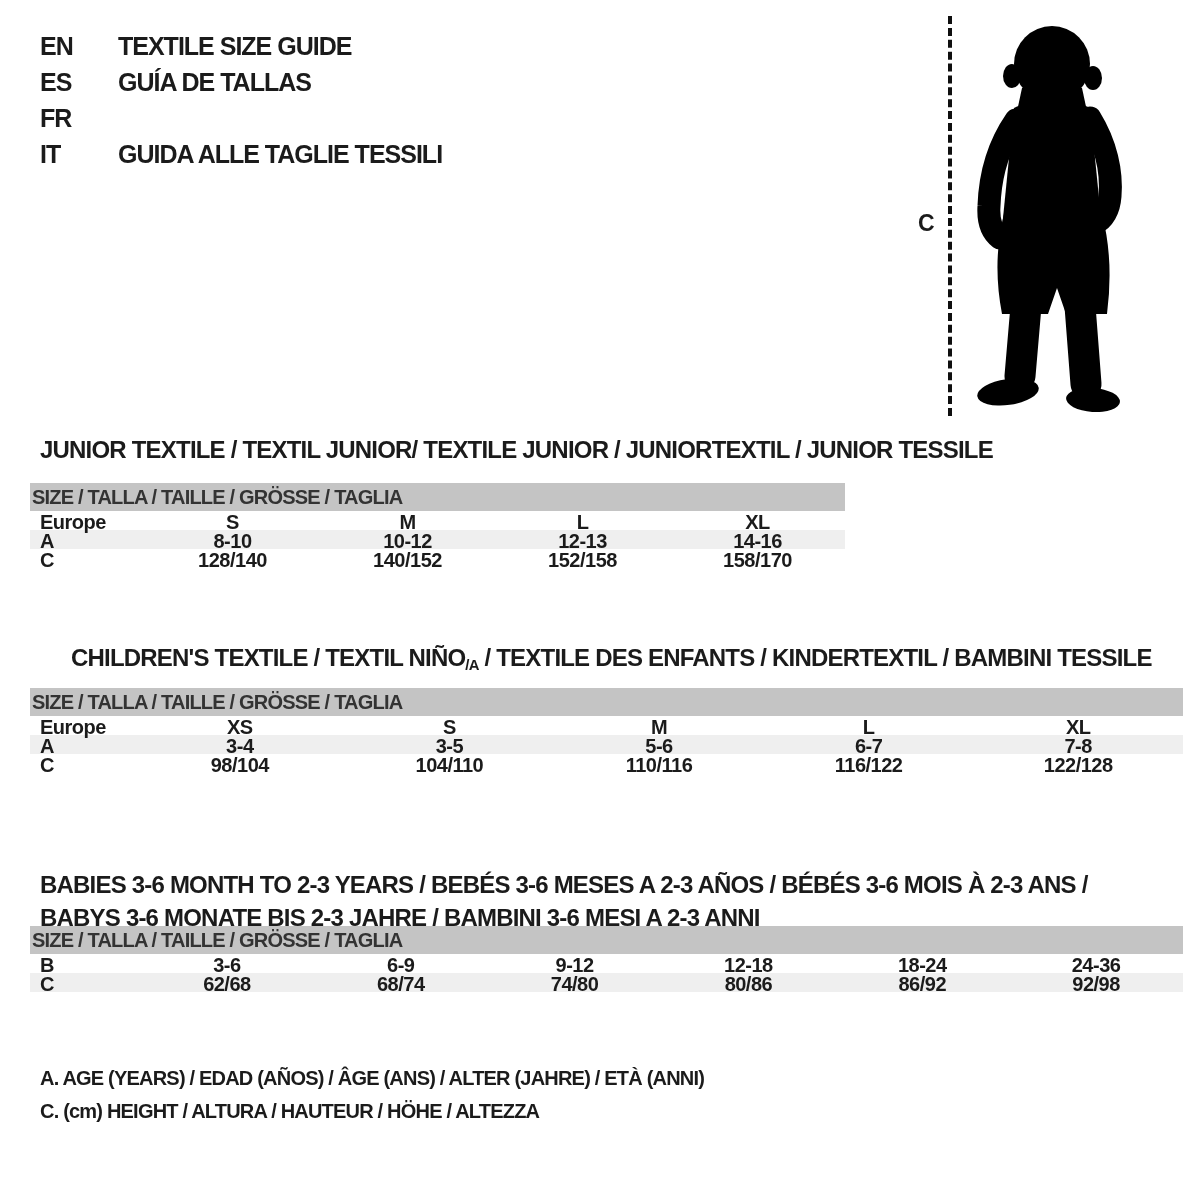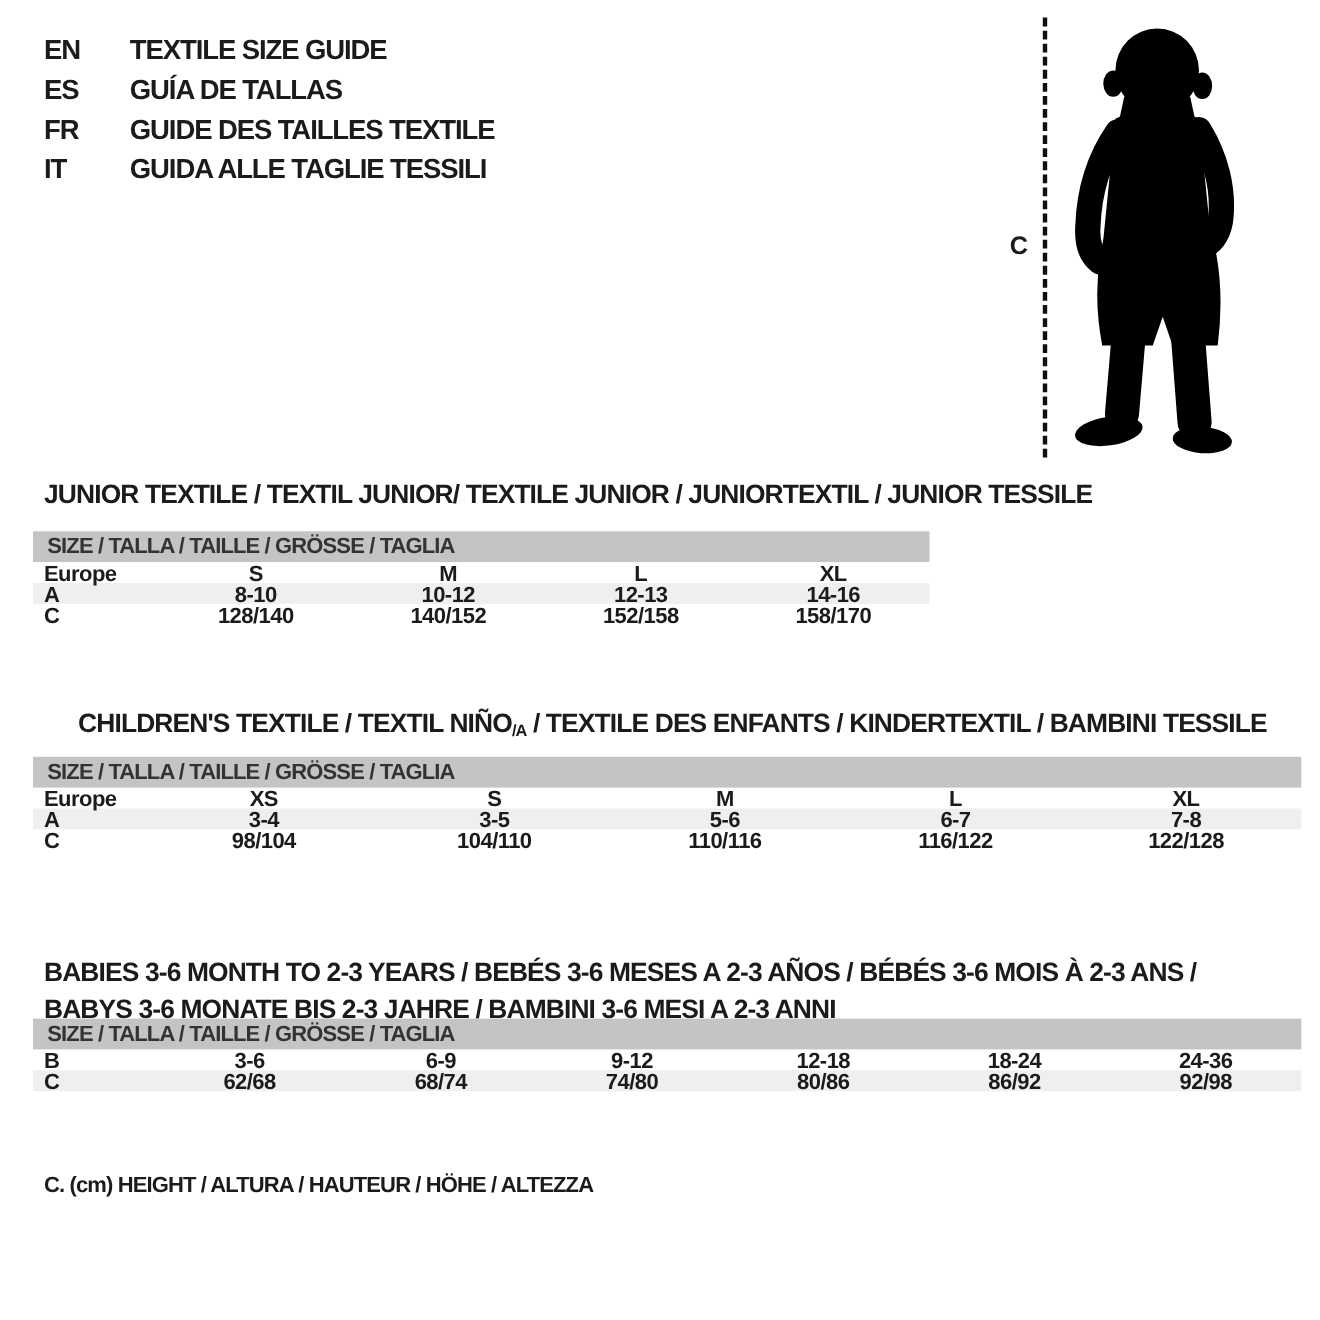--- a/index.html
+++ b/index.html
@@ -29,21 +29,21 @@
   .section-title { position:absolute; left:40px; font-size:24px; font-weight:bold;
                    letter-spacing:-0.8px; white-space:nowrap; }
   .title-junior { top:436px; }
   .title-children { top:644px;margin-left:31px; }
   .title-babies { top:868px; line-height:33px; }
   .sub-a { font-size:0.62em; vertical-align:-0.28em; }
 
   
   .tbl { position:absolute; left:30px; font-size:20px; font-weight:bold; letter-spacing:-0.5px; }
   .tbl .bar { height:28px; background:#c4c4c4; color:#333333;
-              line-height:28px; padding-left:13px; letter-spacing:-0.8px; white-space:nowrap; }
+              line-height:28px; padding-left:2px; letter-spacing:-0.8px; white-space:nowrap; }
   .tbl .row { display:grid; height:19px; align-items:center; }
   .tbl .row.shaded { background:#efefef; }
   .tbl .cell { text-align:center; white-space:nowrap; }
   .tbl .cell.lbl { text-align:left; padding-left:10px; }
 
   .tbl-junior { width:815px; top:483px; }
   .tbl-junior .row { grid-template-columns:115px repeat(4,1fr); }
 
   .tbl-children { width:1153px; top:688px; }
   .tbl-children .row { grid-template-columns:105px repeat(5,1fr); }
@@ -65,21 +65,20 @@
     <div class="lang-row">
       <span class="lang-code">EN</span>
       <span class="lang-title">TEXTILE SIZE GUIDE</span>
     </div>
     <div class="lang-row">
       <span class="lang-code">ES</span>
       <span class="lang-title">GUÍA DE TALLAS</span>
     </div>
     <div class="lang-row">
       <span class="lang-code">FR</span>
-      <span class="lang-title">GUIDE DES TAILLES TEXTILE</span>
     </div>
     <div class="lang-row">
       <span class="lang-code">IT</span>
       <span class="lang-title">GUIDA ALLE TAGLIE TESSILI</span>
     </div>
   </div>
 
   <span class="measure-c">C</span>
   <div class="dashed-line"></div>
   <svg class="toddler" viewBox="0 0 178 402">
@@ -174,16 +173,17 @@
       <div class="cell">62/68</div>
       <div class="cell">68/74</div>
       <div class="cell">74/80</div>
       <div class="cell">80/86</div>
       <div class="cell">86/92</div>
       <div class="cell">92/98</div>
     </div>
   </div>
 
   <div class="legend">
+    <div>A. AGE (YEARS) / EDAD (AÑOS) / ÂGE (ANS) / ALTER (JAHRE) / ETÀ (ANNI)</div>
     <div>C. (cm) HEIGHT / ALTURA / HAUTEUR / HÖHE / ALTEZZA</div>
   </div>
 
 </div>
 
 </body></html>

